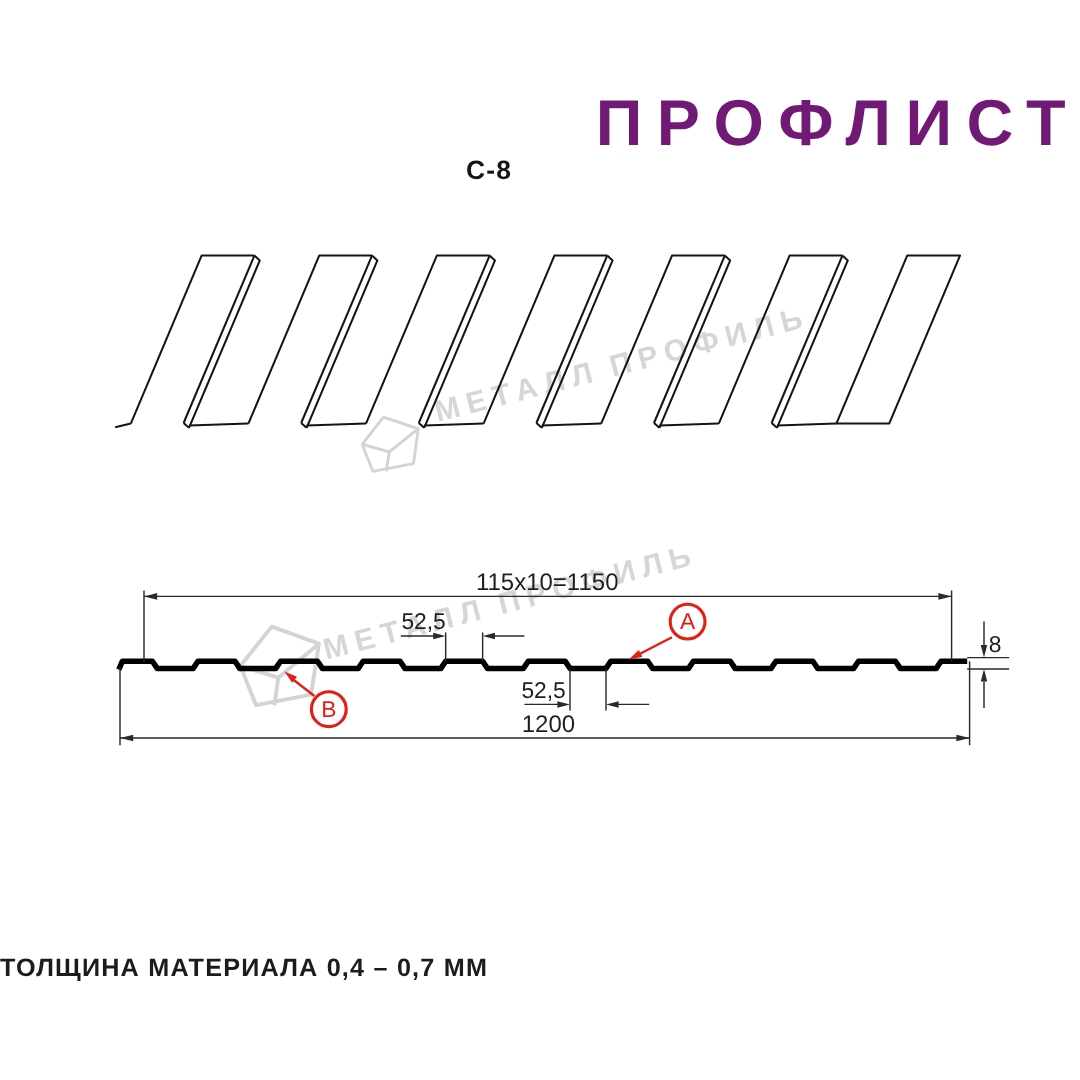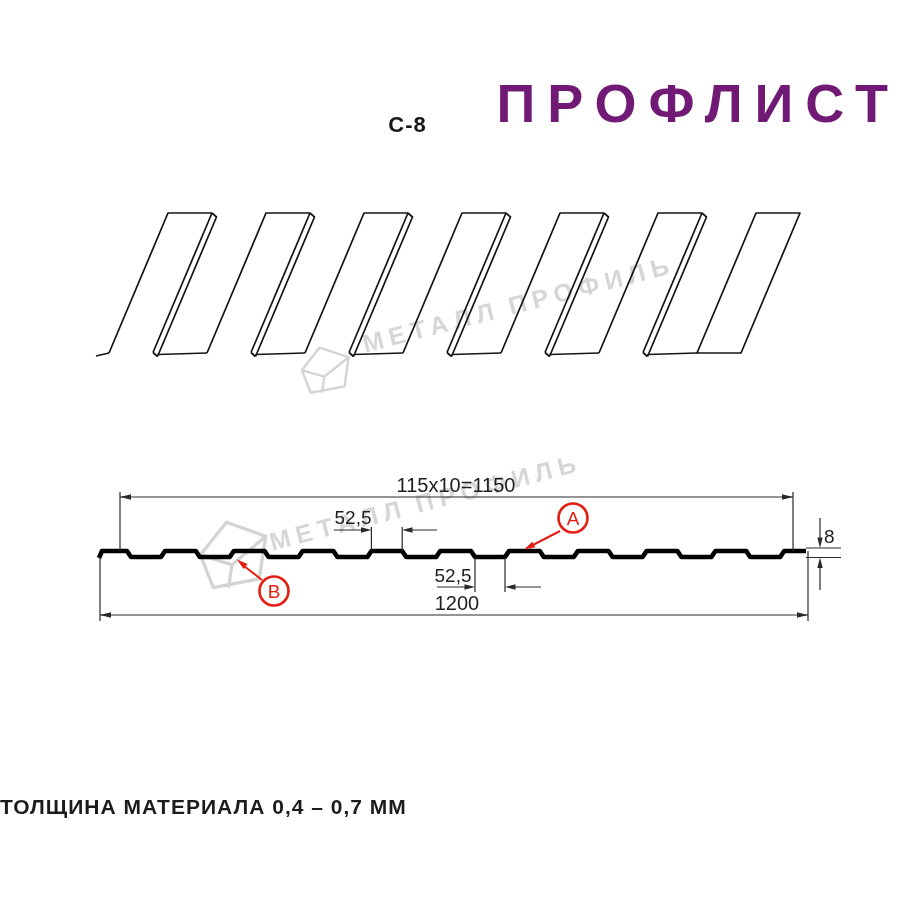--- a/index.html
+++ b/index.html
@@ -6,21 +6,21 @@
   body{
     width:900px;height:900px;position:relative;background:#ffffff;
     font-family:"Liberation Sans", sans-serif;overflow:hidden;
   }
   .page-title{
     position:absolute;left:0;top:76px;width:900px;text-align:right;
     font-size:54px;font-weight:bold;letter-spacing:12px;color:#701a75;
     text-indent:12px;line-height:1.0;
   }
   .page-subtitle{
-    position:absolute;left:0;top:112px;width:815px;text-align:center;
+    position:absolute;left:0;top:129px;width:815px;text-align:center;
     font-size:22px;font-weight:600;letter-spacing:1px;color:#161616;
   }
   .footer-note{
     position:absolute;left:0;top:795px;width:900px;
     font-size:21px;font-weight:600;letter-spacing:1px;color:#1c1c1c;
   }
   .watermark{position:absolute;pointer-events:none;}
   .watermark .wm-text{
     display:inline-block;white-space:nowrap;font-weight:bold;
     font-size:25px;letter-spacing:6px;color:#d6d6d6;

